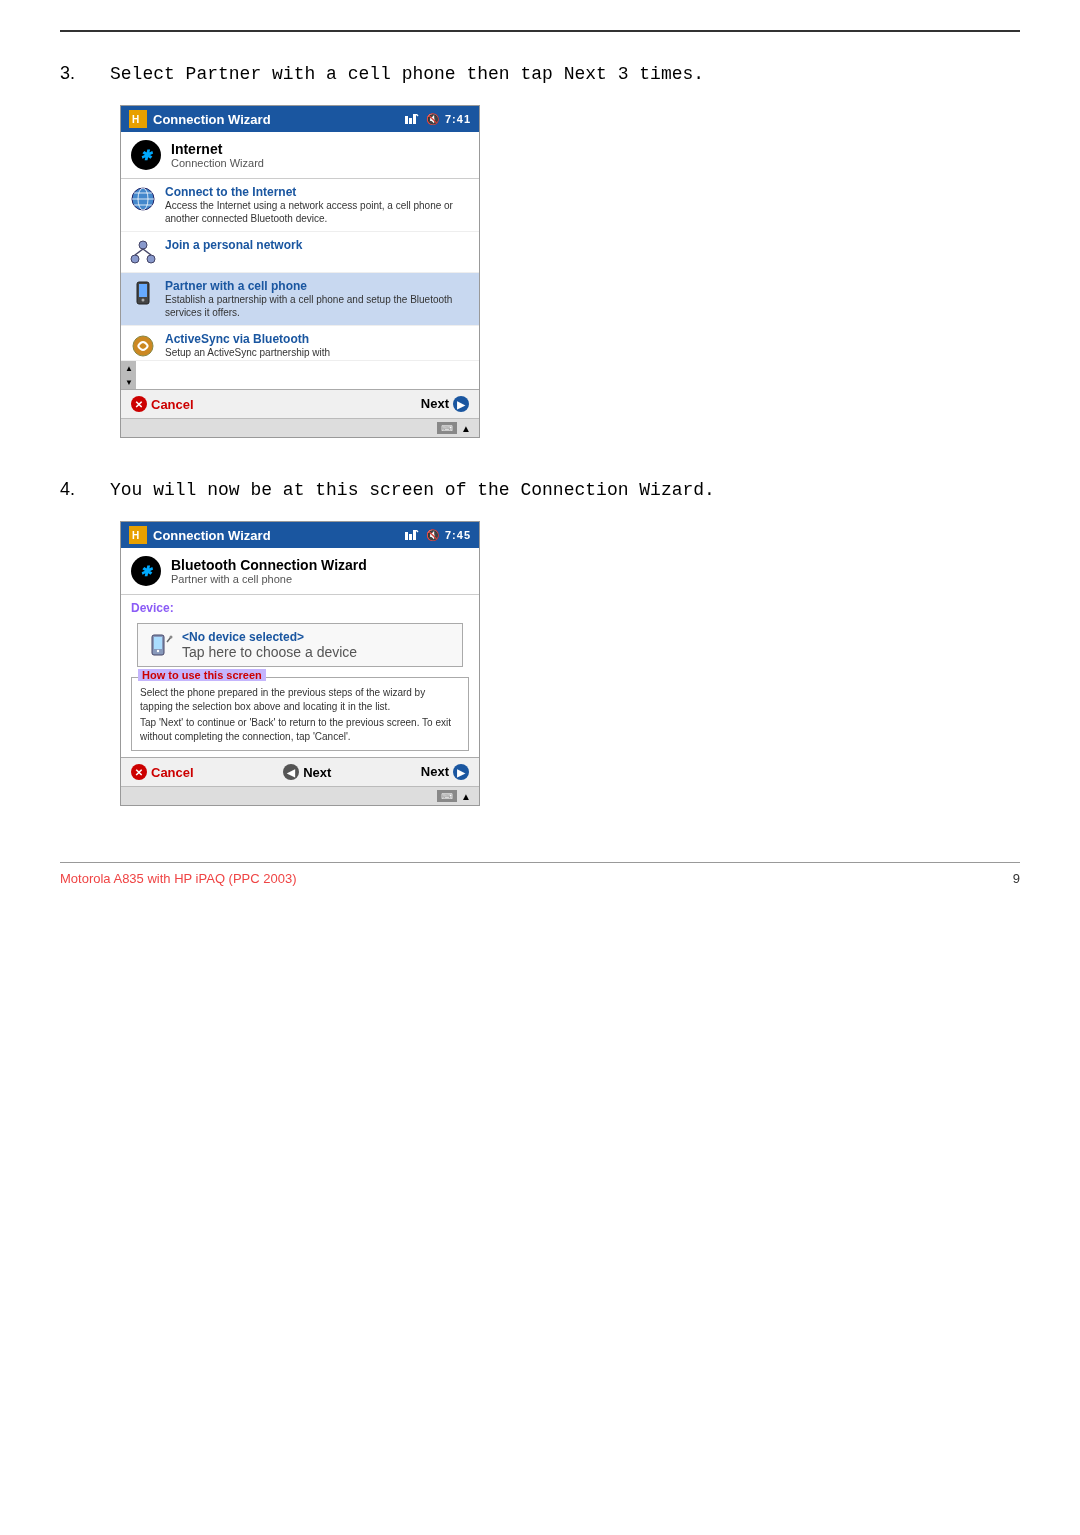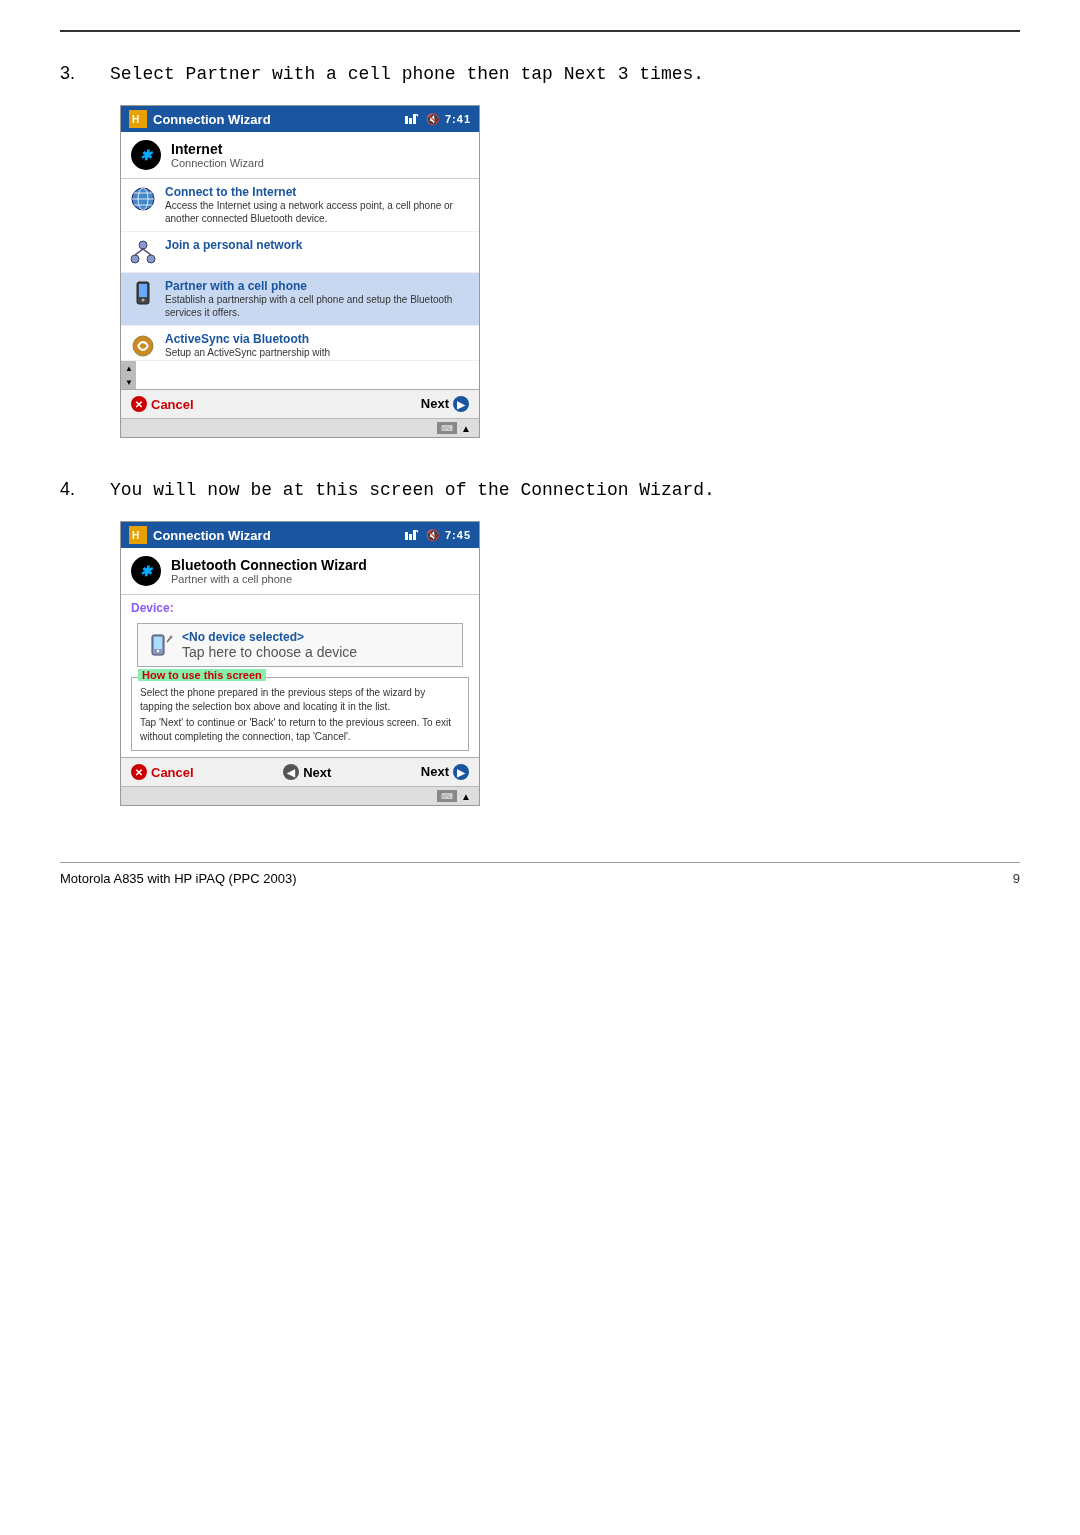--- a/index.html
+++ b/index.html
@@ -339,21 +339,21 @@
       display: flex;
       justify-content: space-between;
       align-items: center;
       border-top: 1px solid #999;
       padding-top: 8px;
     }
 
     .footer-text {
       font-size: 13px;
       font-family: Arial, sans-serif;
-      color: #000000;
+      color: #ef4444;
     }
 
     .footer-page {
       font-size: 13px;
       color: #333;
     }
 
     
     .menu-item.partial {
       overflow: hidden;
@@ -541,21 +541,21 @@
             <circle cx="24" cy="5" r="1.5" fill="#888"></circle>
           </svg>
         </div>
         <div class="device-selector-text">
           <div class="no-device">&lt;No device selected&gt;</div>
           <div class="tap-text">Tap here to choose a device</div>
         </div>
       </div>
 
       <div style="position:relative; margin: 10px 10px 6px 10px; border: 1px solid #aaa; padding: 8px 8px 6px 8px;">
-        <div style="position:absolute; top:-9px; left:6px; background:#86efac; padding: 0 4px; font-size:11px; font-weight:bold; color:#cc0000;">How to use this screen</div>
+        <div style="position:absolute; top:-9px; left:6px; background:#c4b5fd; padding: 0 4px; font-size:11px; font-weight:bold; color:#cc0000;">How to use this screen</div>
         <div style="font-size:10px; color:#333; line-height:1.4;">
           <p style="margin-bottom:2px;">Select the phone prepared in the previous steps of the wizard by tapping the selection box above and locating it in the list.</p>
           <p>Tap 'Next' to continue or 'Back' to return to the previous screen. To exit without completing the connection, tap 'Cancel'.</p>
         </div>
       </div>
 
       <div class="bottom-bar">
         <div class="cancel-btn">
           <div class="cancel-icon">✕</div>
           <span>Cancel</span>

